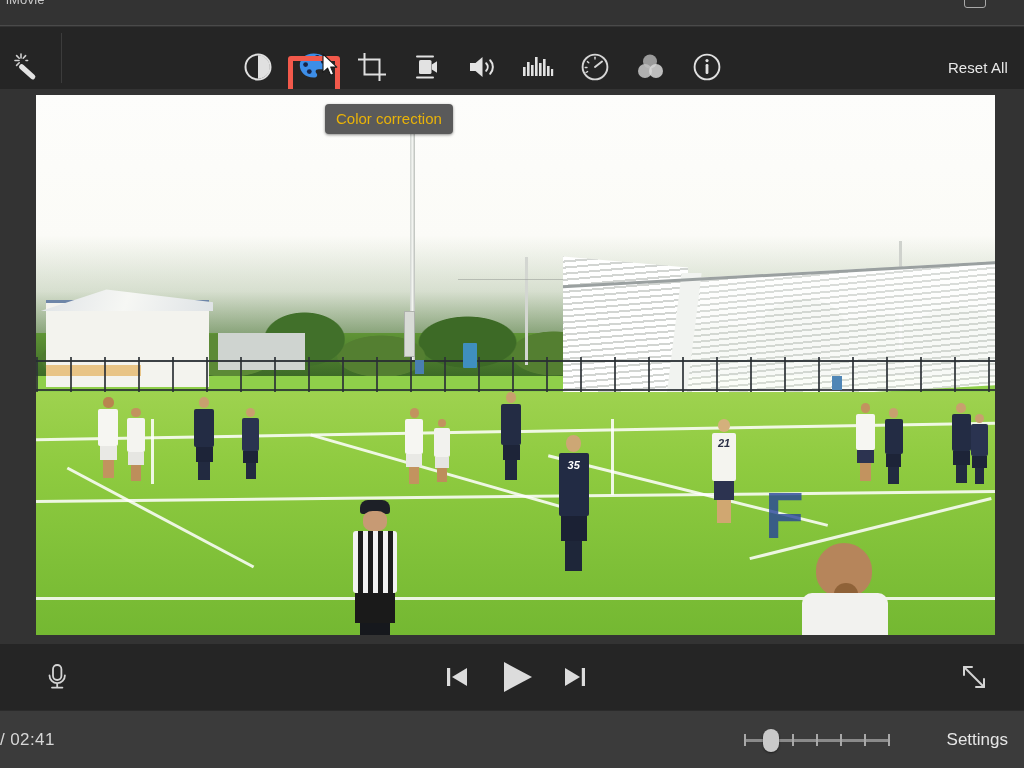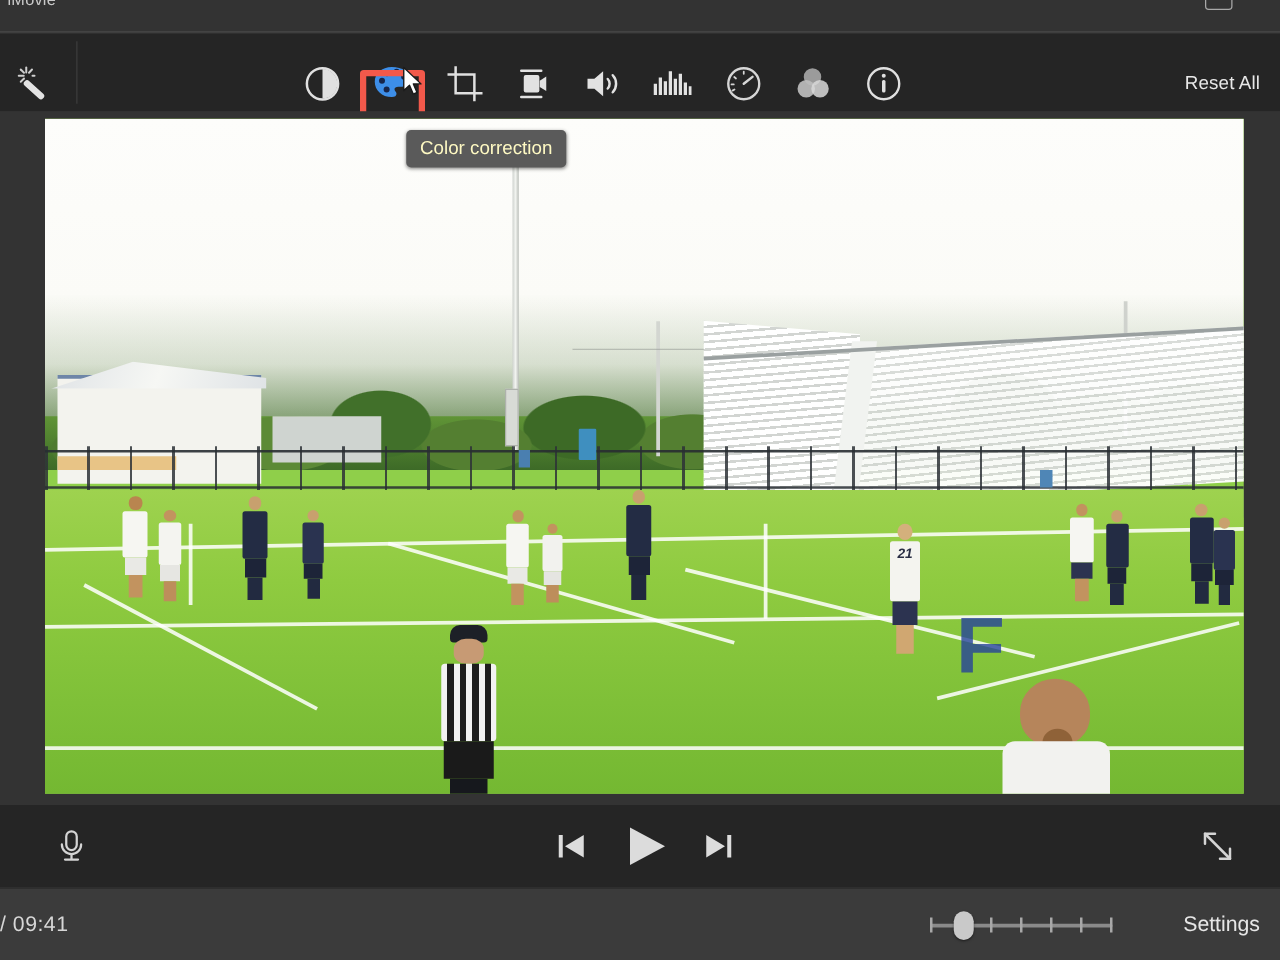--- a/index.html
+++ b/index.html
@@ -92,21 +92,21 @@
   .cursor-arrow {
     position: absolute; left: 322px; top: 53px;
     width: 17px; height: 24px;
     z-index: 40;
     pointer-events: none;
   }
   .tooltip {
     position: absolute;
     left: 325px; top: 104px;
     background: #5a5a5a;
-    color: #fef9c3;
+    color: #eab308;
     font-size: 15px;
     padding: 6px 11px 7px 11px;
     border-radius: 4px;
     white-space: nowrap;
     z-index: 35;
     box-shadow: 0 1px 3px rgba(0,0,0,.45);
   }
 
   
   .viewer {
@@ -640,20 +640,28 @@
         <div class="shorts" style="background:#e5e5e1;"></div>
         <div class="legs" style="background:#bd8e5b;"></div>
       </div>
       <div class="player" style="left:48.5%; top:55%; width:20px; height:70px;">
         <div class="head" style="background:#c8a06e;"></div>
         <div class="jersey" style="background:#232c44;"></div>
         <div class="shorts" style="background:#1d2438;"></div>
         <div class="legs" style="background:#20283d;"></div>
       </div>
 
+      <div class="player" style="left:54.5%; top:63%; width:30px; height:110px;">
+        <div class="head" style="background:#cda775; height:15%;"></div>
+        <div class="jersey" style="background:#222b44; position:relative;">
+          <div class="num">35</div>
+        </div>
+        <div class="shorts" style="background:#1b2134;"></div>
+        <div class="legs" style="background:#1e2639;"></div>
+      </div>
 
       <div class="player" style="left:70.5%; top:60%; width:24px; height:84px;">
         <div class="head" style="background:#d4b07c; height:15%;"></div>
         <div class="jersey" style="background:#f4f4ef; position:relative;">
           <div class="num" style="color:#2a2f45;">21</div>
         </div>
         <div class="shorts" style="background:#2c3350;"></div>
         <div class="legs" style="background:#d0a771;"></div>
       </div>
 
@@ -735,21 +743,21 @@
         <g stroke="#d4d4d4" stroke-width="2" stroke-linecap="round" stroke-linejoin="round" fill="none">
           <line x1="5" y1="5" x2="25" y2="25"></line>
           <polyline points="5,13 5,5 13,5"></polyline>
           <polyline points="25,17 25,25 17,25"></polyline>
         </g>
       </svg>
     </div>
   </div>
 
   <div class="statusbar">
-    <div class="time-code">/ 09:41</div>
+    <div class="time-code">/ 02:41</div>
 
     <div class="zoom-slider">
       <div class="zs-track"></div>
       <div class="zs-tick" style="left:0px;"></div>
       <div class="zs-tick" style="left:24px;"></div>
       <div class="zs-tick" style="left:48px;"></div>
       <div class="zs-tick" style="left:72px;"></div>
       <div class="zs-tick" style="left:96px;"></div>
       <div class="zs-tick" style="left:120px;"></div>
       <div class="zs-tick" style="left:144px;"></div>

